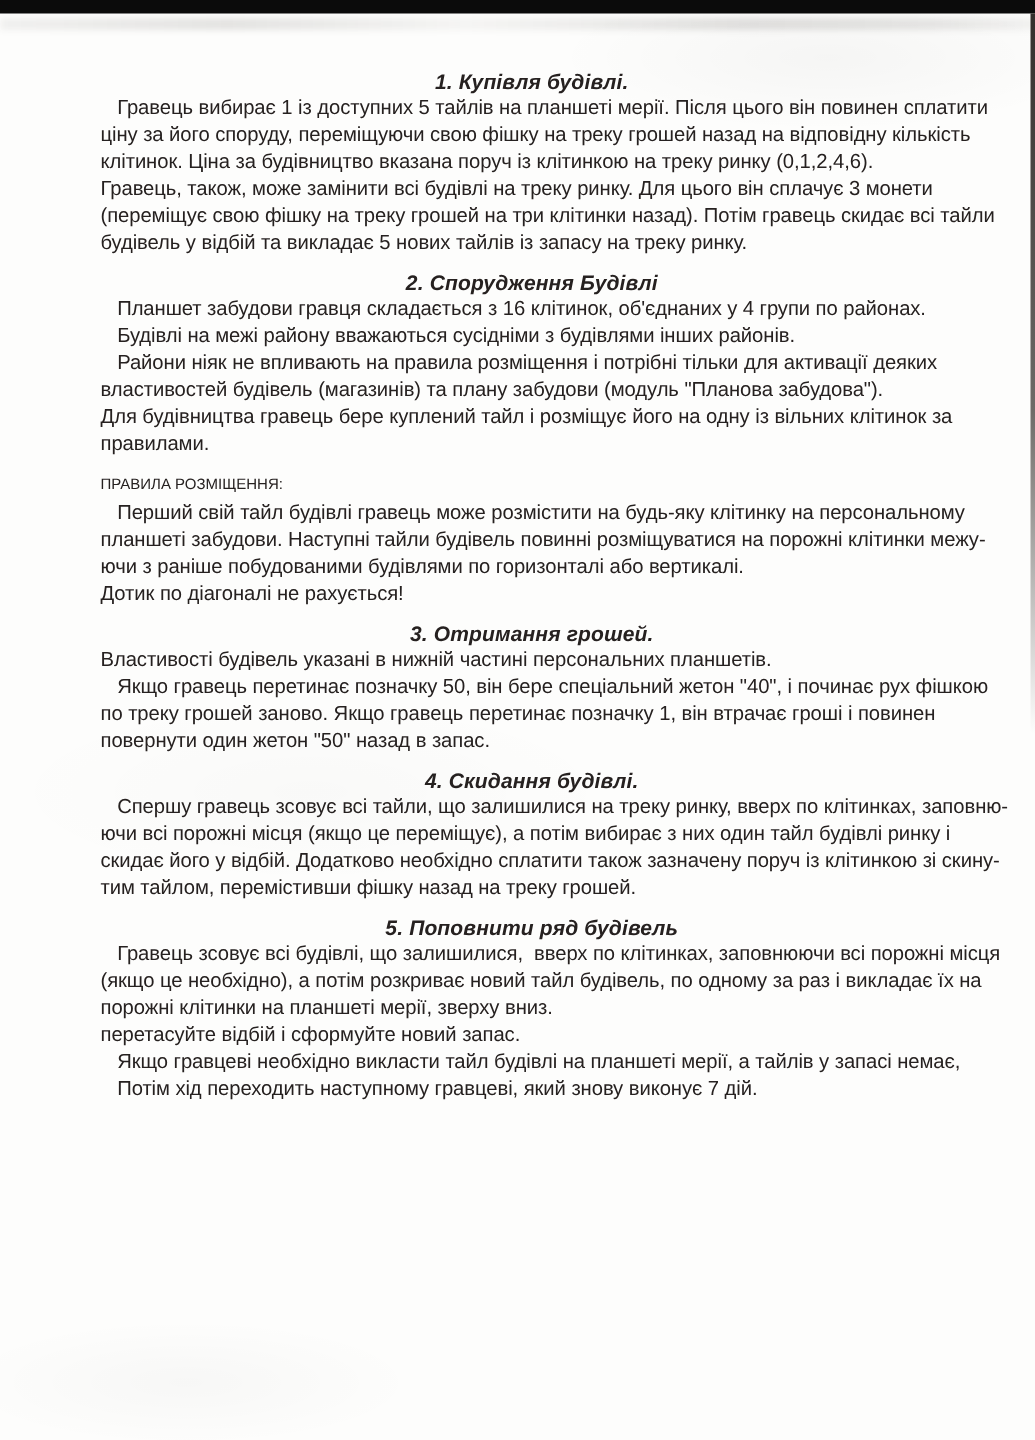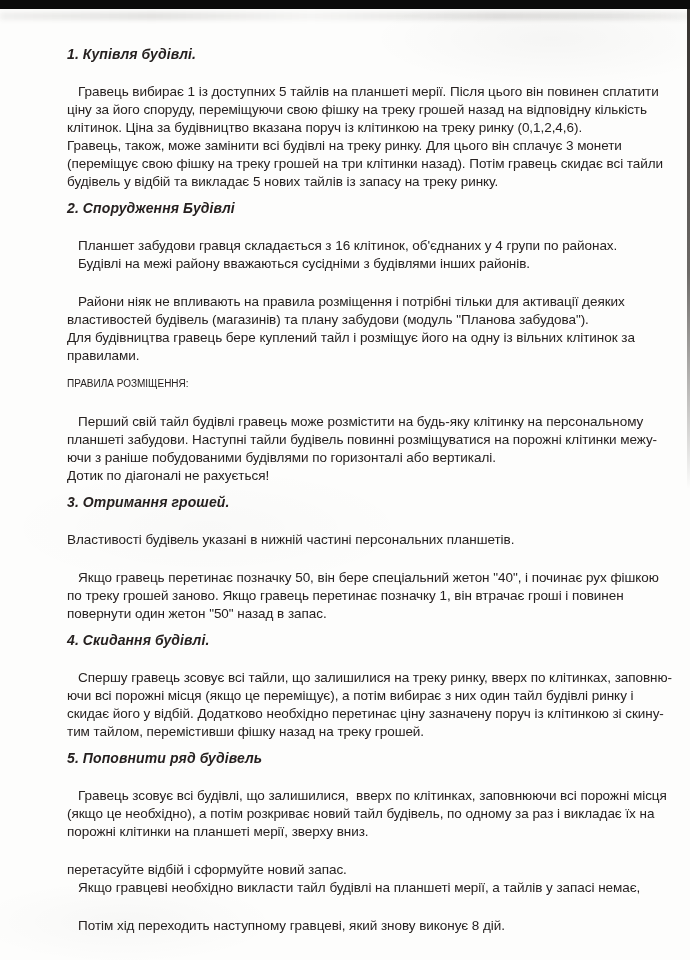--- a/index.html
+++ b/index.html
@@ -55,28 +55,29 @@
     width: 575px;
   }
   .heading {
     font-weight: bold;
     font-style: italic;
     font-size: 14px;
     line-height: 18px;
     margin-top: 8px;
     letter-spacing: 0.1px;
     white-space: pre;
+    text-align: center;
   }
   .subheading {
     font-size: 10px;
     line-height: 18px;
     margin-top: 10px;
     white-space: pre;
   }
-  .para { margin-top: 20px; }
+  .para { margin-top: 0; }
   .line {
     font-size: 13.5px;
     line-height: 18px;
     letter-spacing: -0.05px;
     white-space: pre;
   }
   .content > :first-child { margin-top: 0; }
 </style>
 </head>
 <body>
@@ -119,30 +120,30 @@
       </div>
       <div class="para">
         <div class="line">   Якщо гравець перетинає позначку 50, він бере спеціальний жетон "40", і починає рух фішкою</div>
         <div class="line">по треку грошей заново. Якщо гравець перетинає позначку 1, він втрачає гроші і повинен</div>
         <div class="line">повернути один жетон "50" назад в запас.</div>
       </div>
       <div class="heading">4. Скидання будівлі.</div>
       <div class="para">
         <div class="line">   Спершу гравець зсовує всі тайли, що залишилися на треку ринку, вверх по клітинках, заповню-</div>
         <div class="line">ючи всі порожні місця (якщо це переміщує), а потім вибирає з них один тайл будівлі ринку і</div>
-        <div class="line">скидає його у відбій. Додатково необхідно перетинає ціну зазначену поруч із клітинкою зі скину-</div>
+        <div class="line">скидає його у відбій. Додатково необхідно сплатити також зазначену поруч із клітинкою зі скину-</div>
         <div class="line">тим тайлом, перемістивши фішку назад на треку грошей.</div>
       </div>
       <div class="heading">5. Поповнити ряд будівель</div>
       <div class="para">
         <div class="line">   Гравець зсовує всі будівлі, що залишилися,  вверх по клітинках, заповнюючи всі порожні місця</div>
         <div class="line">(якщо це необхідно), а потім розкриває новий тайл будівель, по одному за раз і викладає їх на</div>
         <div class="line">порожні клітинки на планшеті мерії, зверху вниз.</div>
       </div>
       <div class="para">
         <div class="line">перетасуйте відбій і сформуйте новий запас.</div>
         <div class="line">   Якщо гравцеві необхідно викласти тайл будівлі на планшеті мерії, а тайлів у запасі немає,</div>
       </div>
       <div class="para">
-        <div class="line">   Потім хід переходить наступному гравцеві, який знову виконує 8 дій.</div>
+        <div class="line">   Потім хід переходить наступному гравцеві, який знову виконує 7 дій.</div>
       </div>
     </main>
 </div>
 
 </body></html>

